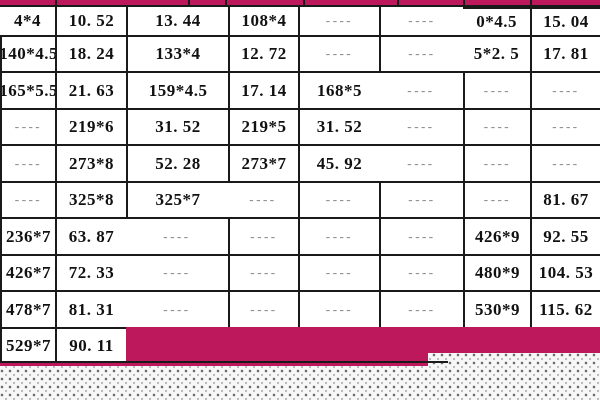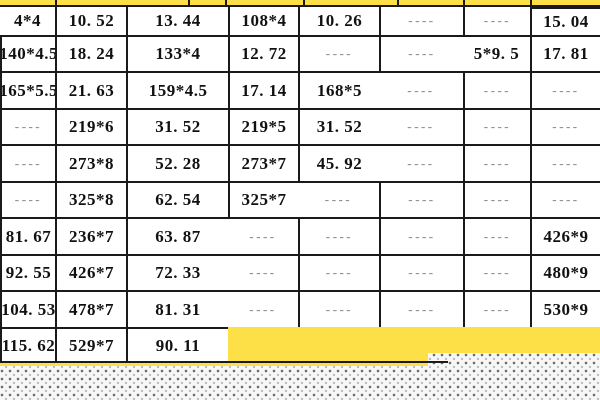--- a/index.html
+++ b/index.html
@@ -1,18 +1,18 @@
 <!DOCTYPE html>
 <html><head>
 <meta charset="utf-8">
 <style>
   html,body{margin:0;padding:0;background:#ffffff;}
   #screen{
     position:relative;width:600px;height:400px;overflow:hidden;
-    background:#fde047;
+    background:#be185d;
     font-family:"Liberation Serif","DejaVu Serif",serif;
   }
   
   .stub{
     position:absolute;top:0;width:2px;height:5px;
     background:var(--border-color,#1a1a1a);
   }
   
   #grid{
     position:absolute;left:0;top:5px;width:600px;
@@ -61,31 +61,31 @@
       <div class="stub" style="left: 303px;"></div>
       <div class="stub" style="left: 397px;"></div>
       <div class="stub" style="left: 463px;"></div>
       <div class="stub" style="left: 530px;"></div>
     </div>
   <div id="grid" style="grid-template-columns: 55px 71px 102px 70px 81px 84px 67px 70px; grid-template-rows: 28px 36px 37px 36px 37px 36px 37px 36px 37px 36px;">
       <div class="cell">4*4</div>
       <div class="cell bl">10. 52</div>
       <div class="cell bl">13. 44</div>
       <div class="cell bl">108*4</div>
-      <div class="cell bl">10. 26</div>
       <div class="cell bl dash">----</div>
       <div class="cell bl dash">----</div>
+      <div class="cell bt">0*4.5</div>
       <div class="cell bl bt">15. 04</div>
       <div class="cell bl bt">140*4.5</div>
       <div class="cell bl bt">18. 24</div>
       <div class="cell bl bt">133*4</div>
       <div class="cell bl bt">12. 72</div>
       <div class="cell bl bt dash">----</div>
       <div class="cell bl bt dash">----</div>
-      <div class="cell bt">5*9. 5</div>
+      <div class="cell bt">5*2. 5</div>
       <div class="cell bl bt">17. 81</div>
       <div class="cell bl bt">165*5.5</div>
       <div class="cell bl bt">21. 63</div>
       <div class="cell bl bt">159*4.5</div>
       <div class="cell bl bt">17. 14</div>
       <div class="cell bl bt">168*5</div>
       <div class="cell bt dash">----</div>
       <div class="cell bl bt dash">----</div>
       <div class="cell bl bt dash">----</div>
       <div class="cell bl bt dash">----</div>
@@ -99,21 +99,20 @@
       <div class="cell bl bt dash">----</div>
       <div class="cell bl bt">273*8</div>
       <div class="cell bl bt">52. 28</div>
       <div class="cell bl bt">273*7</div>
       <div class="cell bl bt">45. 92</div>
       <div class="cell bt dash">----</div>
       <div class="cell bl bt dash">----</div>
       <div class="cell bl bt dash">----</div>
       <div class="cell bl bt dash">----</div>
       <div class="cell bl bt">325*8</div>
-      <div class="cell bl bt">62. 54</div>
       <div class="cell bl bt">325*7</div>
       <div class="cell bt dash">----</div>
       <div class="cell bl bt dash">----</div>
       <div class="cell bl bt dash">----</div>
       <div class="cell bl bt dash">----</div>
       <div class="cell bl bt">81. 67</div>
       <div class="cell bl bt">236*7</div>
       <div class="cell bl bt">63. 87</div>
       <div class="cell bt dash">----</div>
       <div class="cell bl bt dash">----</div>

